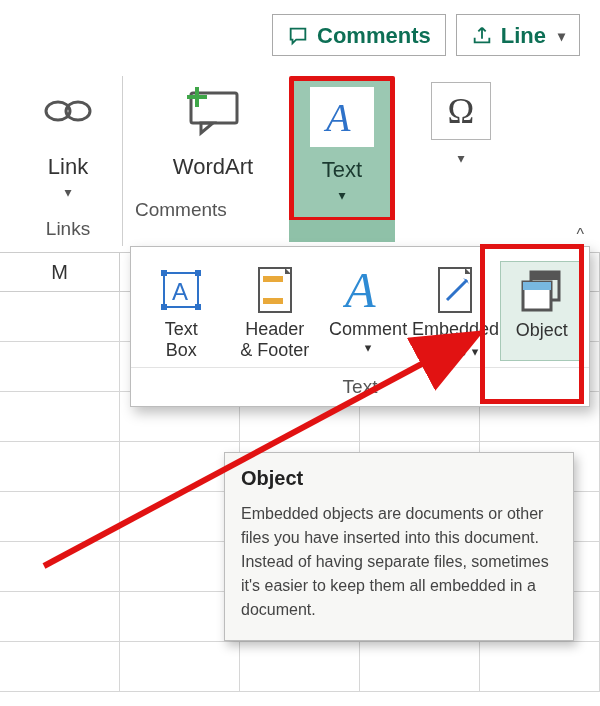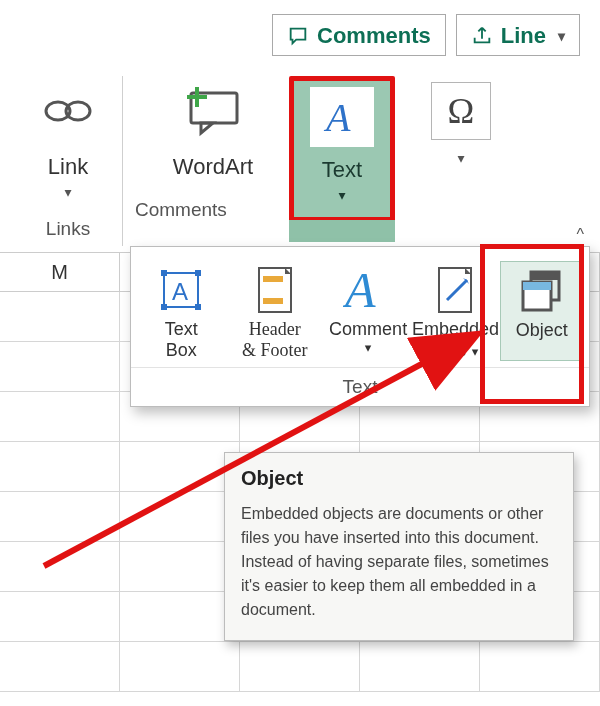--- a/index.html
+++ b/index.html
@@ -146,21 +146,21 @@
   .dd-item {
     display: flex;
     flex-direction: column;
     align-items: center;
     width: 86px;
     font-size: 18px;
     color: #333;
     cursor: pointer;
     position: relative;
   }
-  .dd-item.wide { width: 100px; font-family: Liberation Serif, serif; }
+  .dd-item.wide { width: 100px; }
   .dd-icon { height: 58px; display:flex; align-items:center; justify-content:center; }
   .dd-item .chevsmall { font-size: 13px; }
 
   .dd-item.object-hl {
     background: #e3efe9;
     border: 1px solid #a7c9b7;
   }
   .object-redbox {
     position: absolute;
     left: 480px;

